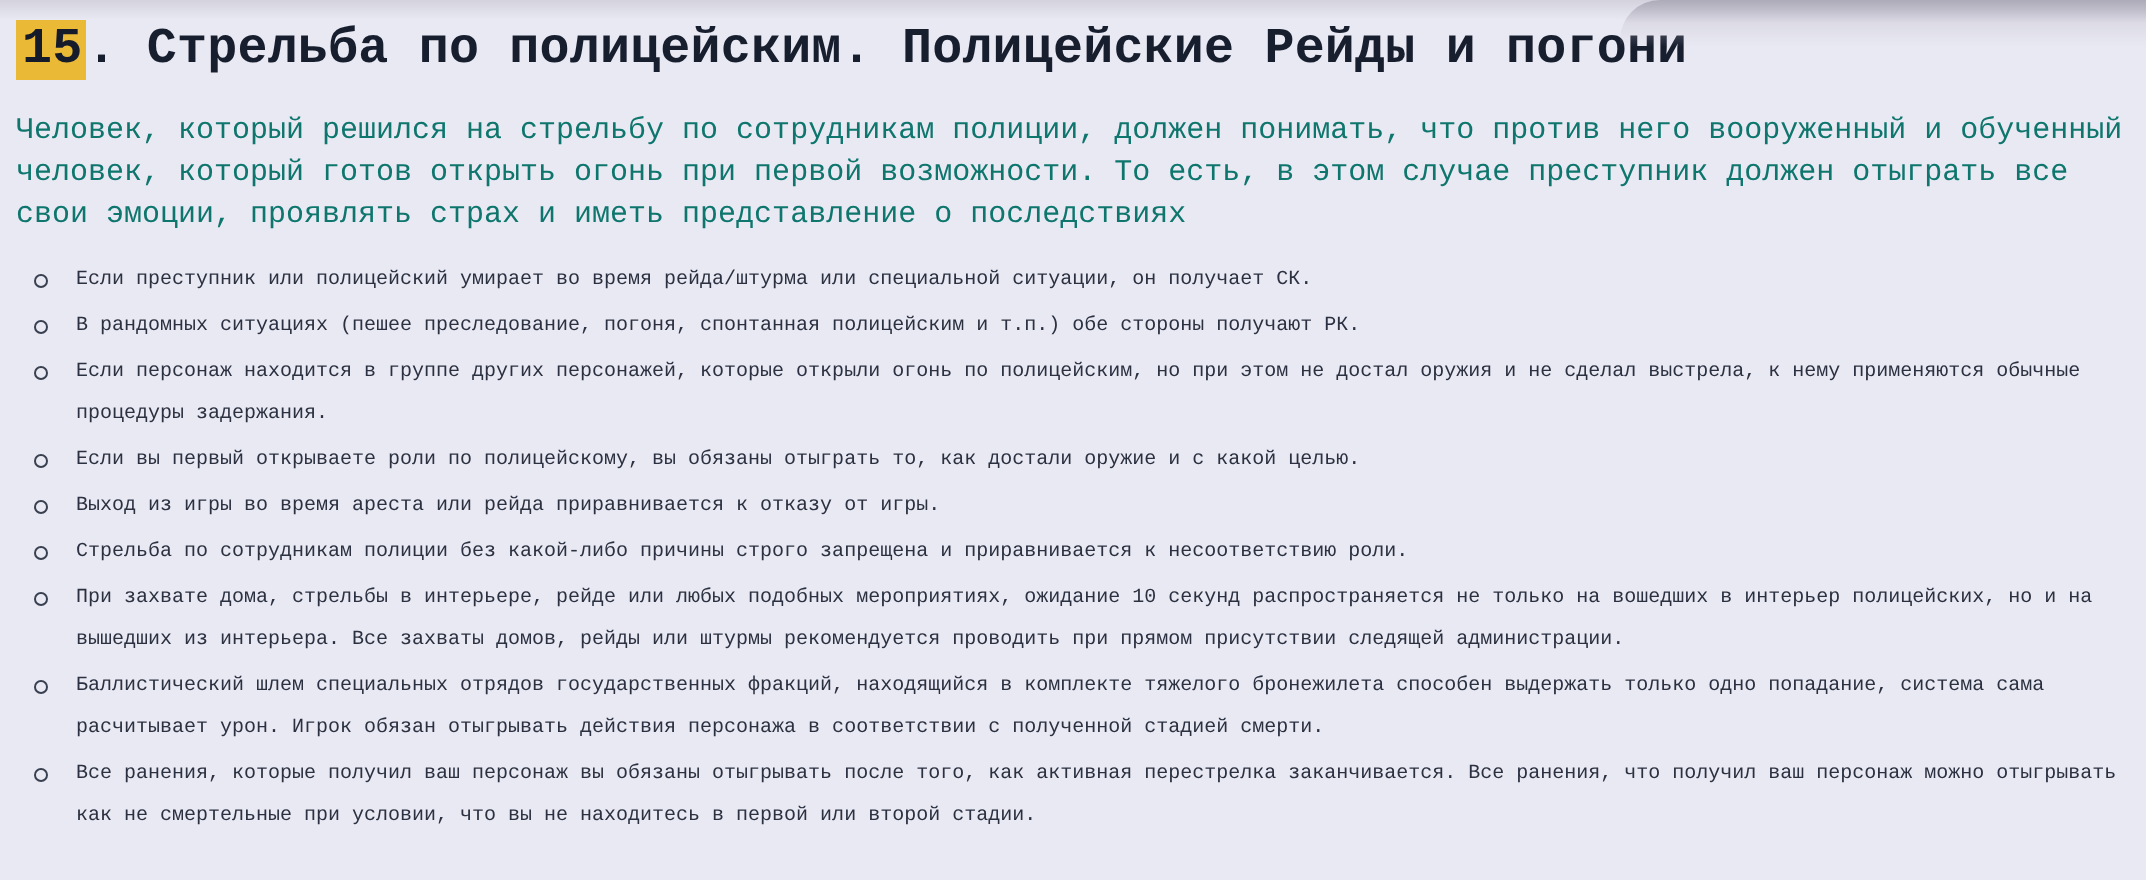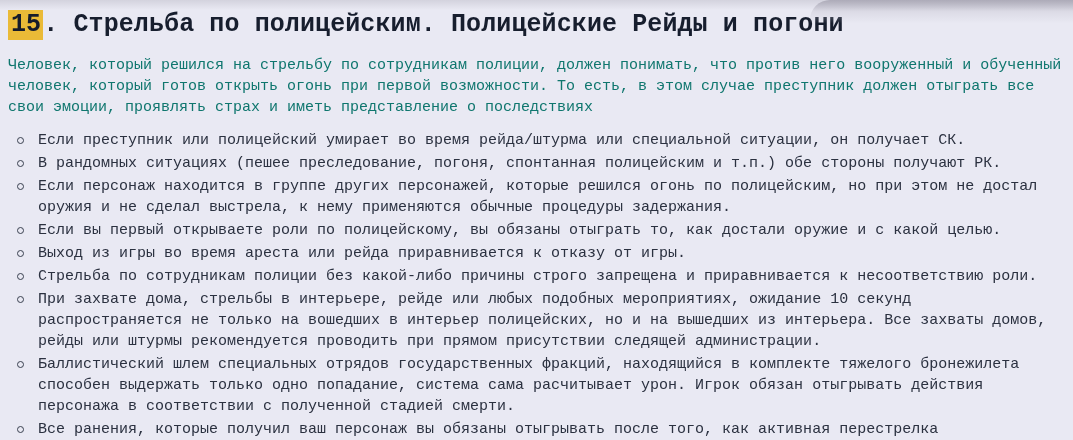--- a/index.html
+++ b/index.html
@@ -63,21 +63,21 @@
   }
   ul.rules {
     list-style: none;
     margin: 12px 0 0 0;
     padding: 0;
   }
   ul.rules li {
     position: relative;
     padding-left: 30px;
     margin: 0 0 2px 0;
-    font-size: 15px;
+    font-size: 10px;
     line-height: 21px;
     color: #2b3140;
     max-width: 1056px;
   }
   ul.rules li::before {
     content: "";
     position: absolute;
     left: 9px;
     top: 7px;
     width: 5px;
@@ -95,21 +95,21 @@
   <div class="top-shadow-full"></div>
   <div class="top-shadow-right"></div>
 
   <h1 class="doc-title"><span class="num-highlight">15</span><span>. Стрельба по полицейским. Полицейские Рейды и погони</span></h1>
 
   <p class="intro">Человек, который решился на стрельбу по сотрудникам полиции, должен понимать, что против него вооруженный и обученный человек, который готов открыть огонь при первой возможности. То есть, в этом случае преступник должен отыграть все свои эмоции, проявлять страх и иметь представление о последствиях</p>
 
   <ul class="rules">
     <li>Если преступник или полицейский умирает во время рейда/штурма или специальной ситуации, он получает СК.</li>
     <li>В рандомных ситуациях (пешее преследование, погоня, спонтанная полицейским и т.п.) обе стороны получают РК.</li>
-    <li>Если персонаж находится в группе других персонажей, которые решился огонь по полицейским, но при этом не достал оружия и не сделал выстрела, к нему применяются обычные процедуры задержания.</li>
+    <li>Если персонаж находится в группе других персонажей, которые открыли огонь по полицейским, но при этом не достал оружия и не сделал выстрела, к нему применяются обычные процедуры задержания.</li>
     <li>Если вы первый открываете роли по полицейскому, вы обязаны отыграть то, как достали оружие и с какой целью.</li>
     <li>Выход из игры во время ареста или рейда приравнивается к отказу от игры.</li>
     <li>Стрельба по сотрудникам полиции без какой-либо причины строго запрещена и приравнивается к несоответствию роли.</li>
     <li>При захвате дома, стрельбы в интерьере, рейде или любых подобных мероприятиях, ожидание 10 секунд распространяется не только на вошедших в интерьер полицейских, но и на вышедших из интерьера. Все захваты домов, рейды или штурмы рекомендуется проводить при прямом присутствии следящей администрации.</li>
     <li>Баллистический шлем специальных отрядов государственных фракций, находящийся в комплекте тяжелого бронежилета способен выдержать только одно попадание, система сама расчитывает урон. Игрок обязан отыгрывать действия персонажа в соответствии с полученной стадией смерти.</li>
     <li>Все ранения, которые получил ваш персонаж вы обязаны отыгрывать после того, как активная перестрелка заканчивается. Все ранения, что получил ваш персонаж можно отыгрывать как не смертельные при условии, что вы не находитесь в первой или второй стадии.</li>
   </ul>
 
 </div>
 

